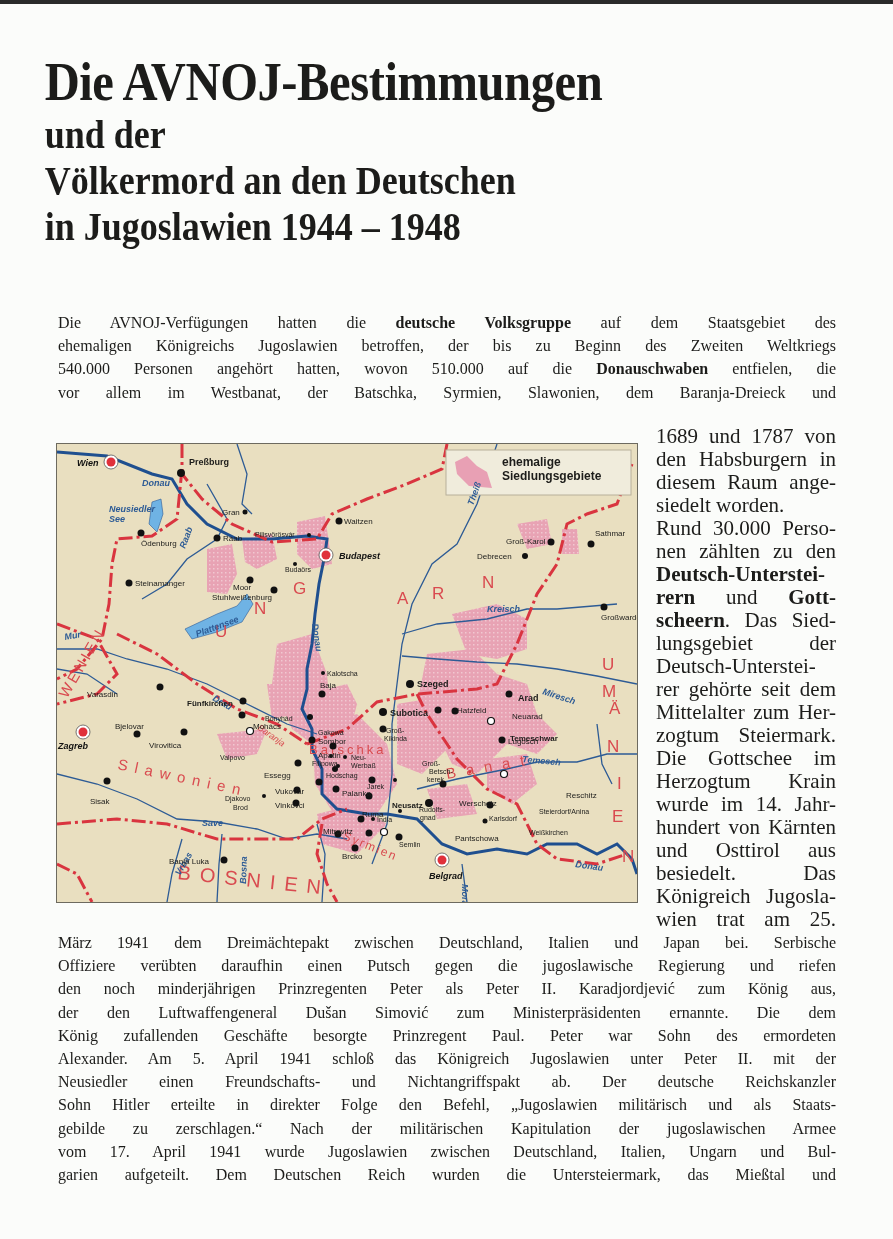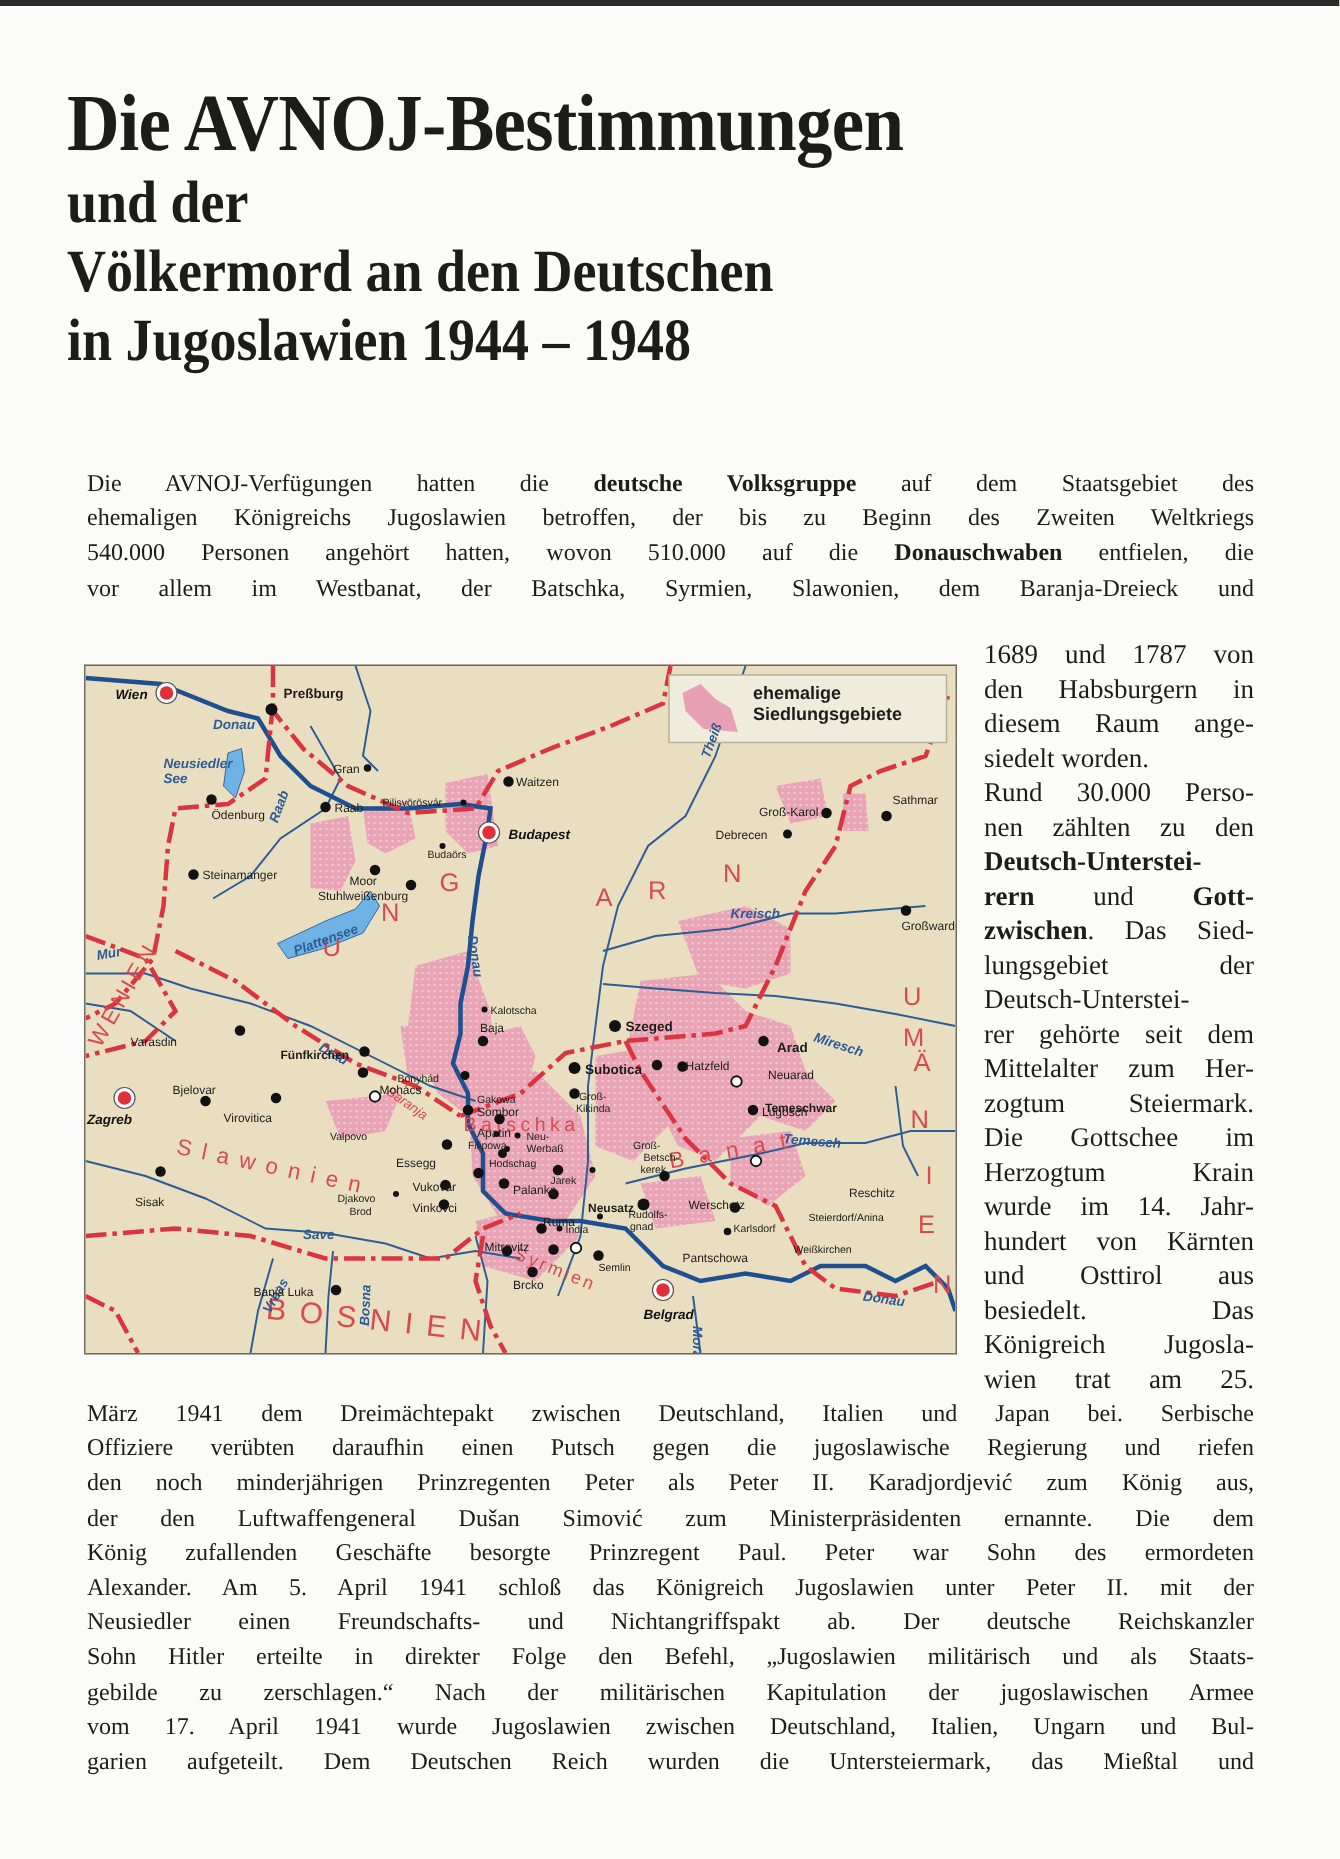--- a/index.html
+++ b/index.html
@@ -21,21 +21,21 @@
     transform: scaleX(0.9); transform-origin: center; white-space: nowrap;
   }
   .para {
     position: absolute; left: 58px; width: 778px;
     font-size: 16px; line-height: 23.2px; text-align: justify;
   }
   .para .ln { display: block; white-space: nowrap; text-align: justify; text-align-last: justify; }
   .para b { font-weight: bold; }
   .side {
     position: absolute; left: 656px; width: 180px;
-    font-size: 18px; line-height: 23px;
+    font-size: 21px; line-height: 23px;
   }
   .side .ln { display: block; white-space: nowrap; text-align: justify; text-align-last: justify; }
   .side .ln.left { text-align-last: left; }
   .map {
     position: absolute; left: 56px; top: 443px; width: 580px; height: 458px;
     border: 1px solid #6d6a5f; background: #e9dfc0; overflow: hidden;
   }
   .map svg { display: block; }
   .map text { font-family: "Liberation Sans", "DejaVu Sans", sans-serif; }
 </style>
@@ -330,21 +330,21 @@
 
 <section class="side" style="top:425px;">
   <span class="ln">1689 und 1787 von</span>
   <span class="ln">den Habsburgern in</span>
   <span class="ln">diesem Raum ange-</span>
   <span class="ln left">siedelt worden.</span>
   <span class="ln">Rund 30.000 Perso-</span>
   <span class="ln">nen zählten zu den</span>
   <span class="ln" style="font-weight:bold;">Deutsch-Unterstei-</span>
   <span class="ln"><b>rern</b> <span>und</span> <b>Gott-</b></span>
-  <span class="ln"><b>zwischen</b><span>. Das Sied-</span></span>
+  <span class="ln"><b>scheern</b><span>. Das Sied-</span></span>
   <span class="ln"><span>lungsgebiet</span> <span>der</span></span>
   <span class="ln left">Deutsch-Unterstei-</span>
   <span class="ln">rer gehörte seit dem</span>
   <span class="ln">Mittelalter zum Her-</span>
   <span class="ln">zogtum Steiermark.</span>
   <span class="ln">Die Gottschee im</span>
   <span class="ln"><span>Herzogtum</span> <span>Krain</span></span>
   <span class="ln">wurde im 14. Jahr-</span>
   <span class="ln">hundert von Kärnten</span>
   <span class="ln"><span>und</span> <span>Osttirol</span> <span>aus</span></span>

